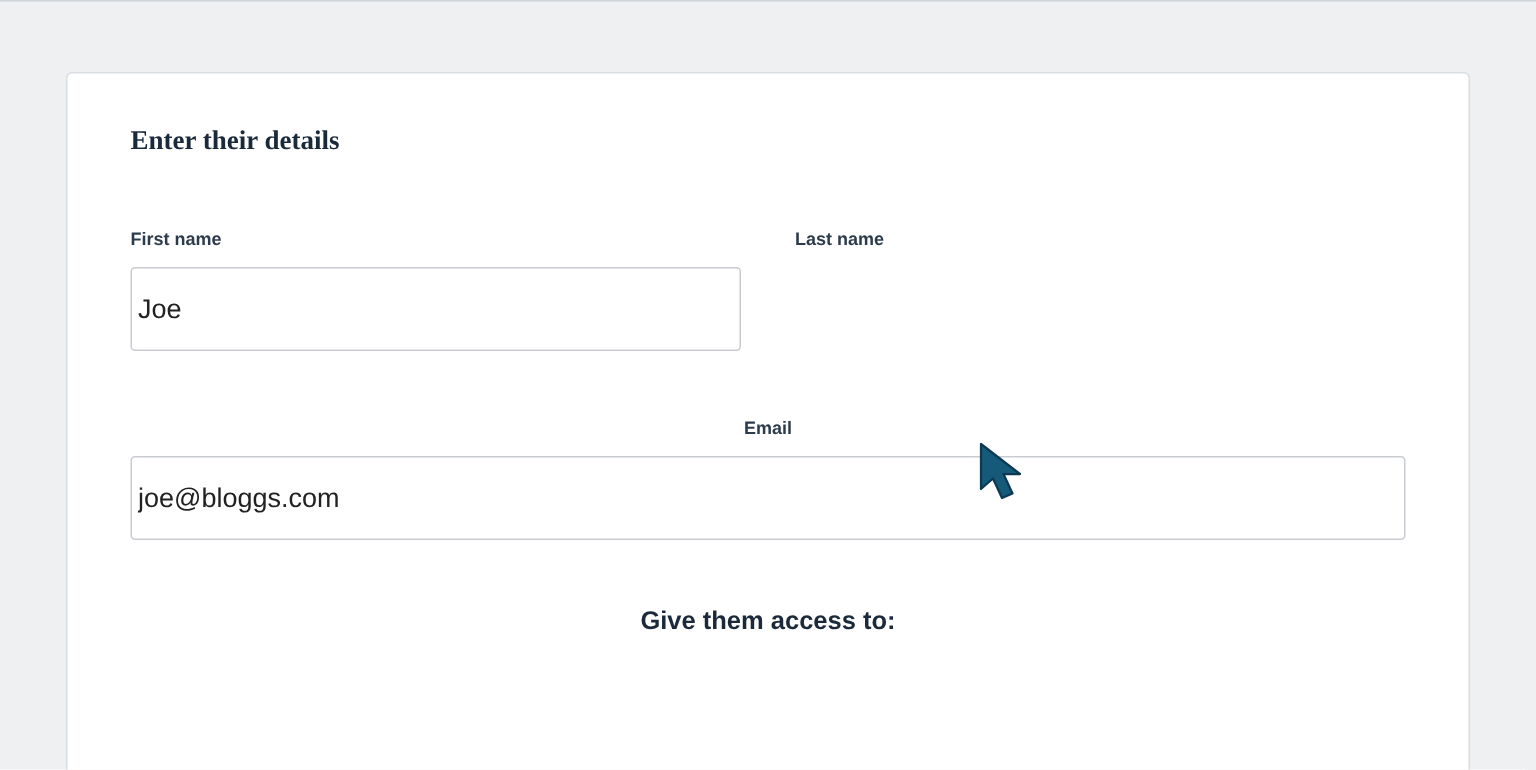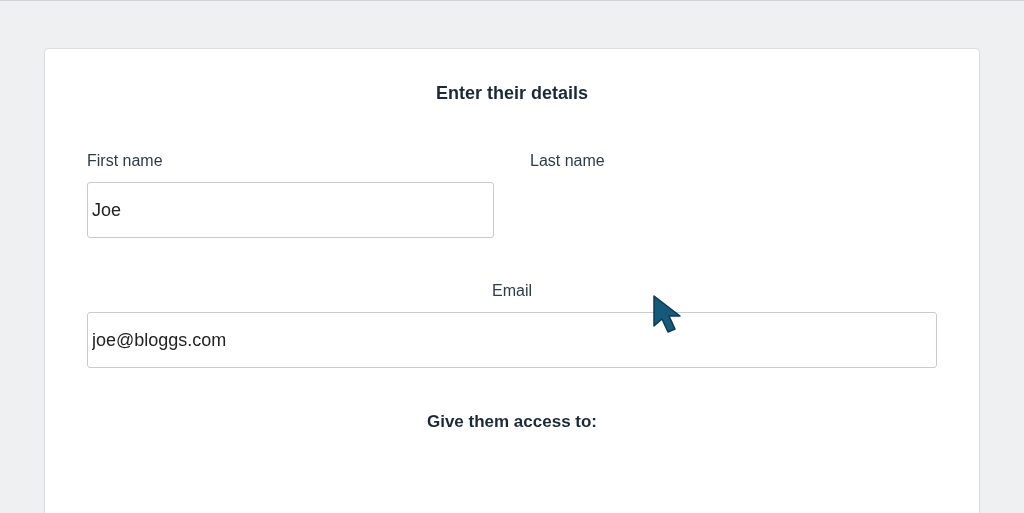--- a/index.html
+++ b/index.html
@@ -26,46 +26,47 @@
     .form-card {
       background: #ffffff;
       border: 1px solid #d9dde1;
       border-radius: 4px;
       margin: 48px 44px 0 44px;
       padding: 34px 42px 0 42px;
       height: 470px;
       position: relative;
     }
     .heading {
-      text-align: center;
+      text-align: left;
       font-size: 18px;
       font-weight: 700;
       color: #1b2a3a;
       margin-bottom: 48px;
+      font-family: Liberation Serif, serif;
     }
     .row {
       display: flex;
       gap: 36px;
       margin-bottom: 44px;
     }
     .field {
       flex: 1;
       display: flex;
       flex-direction: column;
     }
     .field.full {
       width: 100%;
       flex: none;
       align-items: center;
     }
     .label {
-      font-size: 16px;
+      font-size: 12px;
       color: #2d3c4c;
       margin-bottom: 12px;
-      font-weight: 400;
+      font-weight: 700;
     }
     .text-input {
       width: 100%;
       height: 56px;
       border: 1px solid #c8ccd0;
       border-radius: 3px;
       padding: 0 4px;
       font-size: 18px;
       color: #222;
       background: #ffffff;

